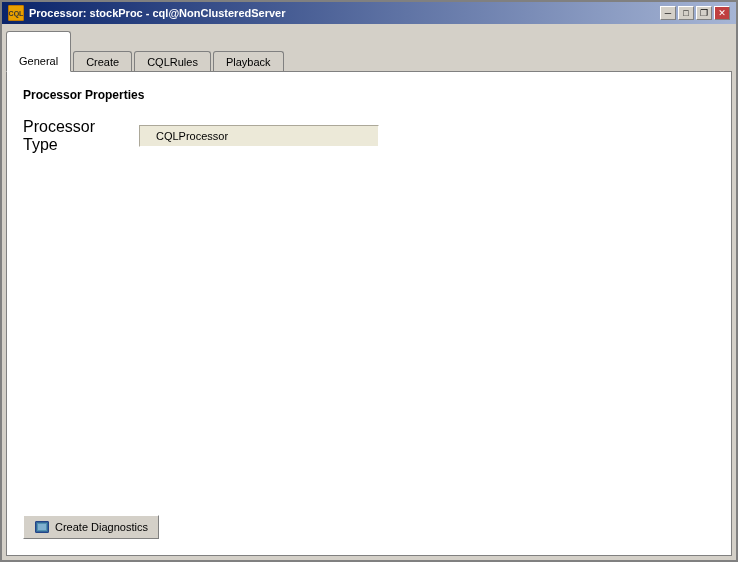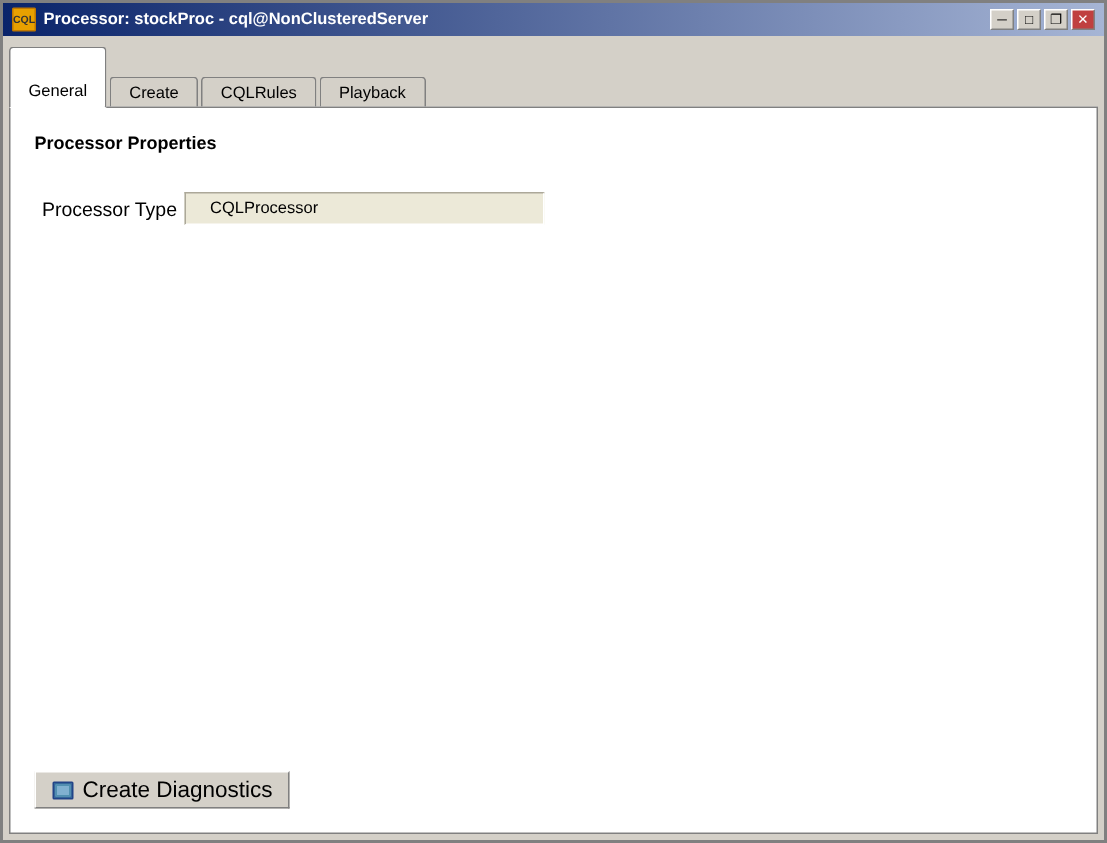--- a/index.html
+++ b/index.html
@@ -134,35 +134,35 @@
       border: 1px solid #808080;
       padding: 16px;
       display: flex;
       flex-direction: column;
       position: relative;
     }
 
     .section-title {
       font-weight: bold;
       font-size: 12px;
-      margin-bottom: 26px;
+      margin-bottom: 16px;
       color: #000;
     }
 
     .form-row {
       display: flex;
       align-items: center;
       margin-bottom: 12px;
     }
 
     .form-label {
       width: 100px;
-      text-align: center;
-      margin-right: 0;
-      font-size: 13px;
+      text-align: left;
+      margin-right: 16px;
+      font-size: 16px;
       color: #000;
     }
 
     .form-input {
       width: 240px;
       height: 22px;
       padding: 2px 16px;
       background: #ece9d8;
       border: 1px solid #aca899;
       border-color: #aca899 #ffffff #ffffff #aca899;
@@ -179,21 +179,21 @@
 
     .create-diagnostics-btn {
       display: flex;
       align-items: center;
       gap: 5px;
       padding: 3px 10px;
       background: #d4d0c8;
       border: 1px solid;
       border-color: #ffffff #808080 #808080 #ffffff;
       cursor: pointer;
-      font-size: 15px;
+      font-size: 11px;
       color: #000;
     }
 
     .btn-icon {
       width: 16px;
       height: 16px;
       display: flex;
       align-items: center;
       justify-content: center;
     }

